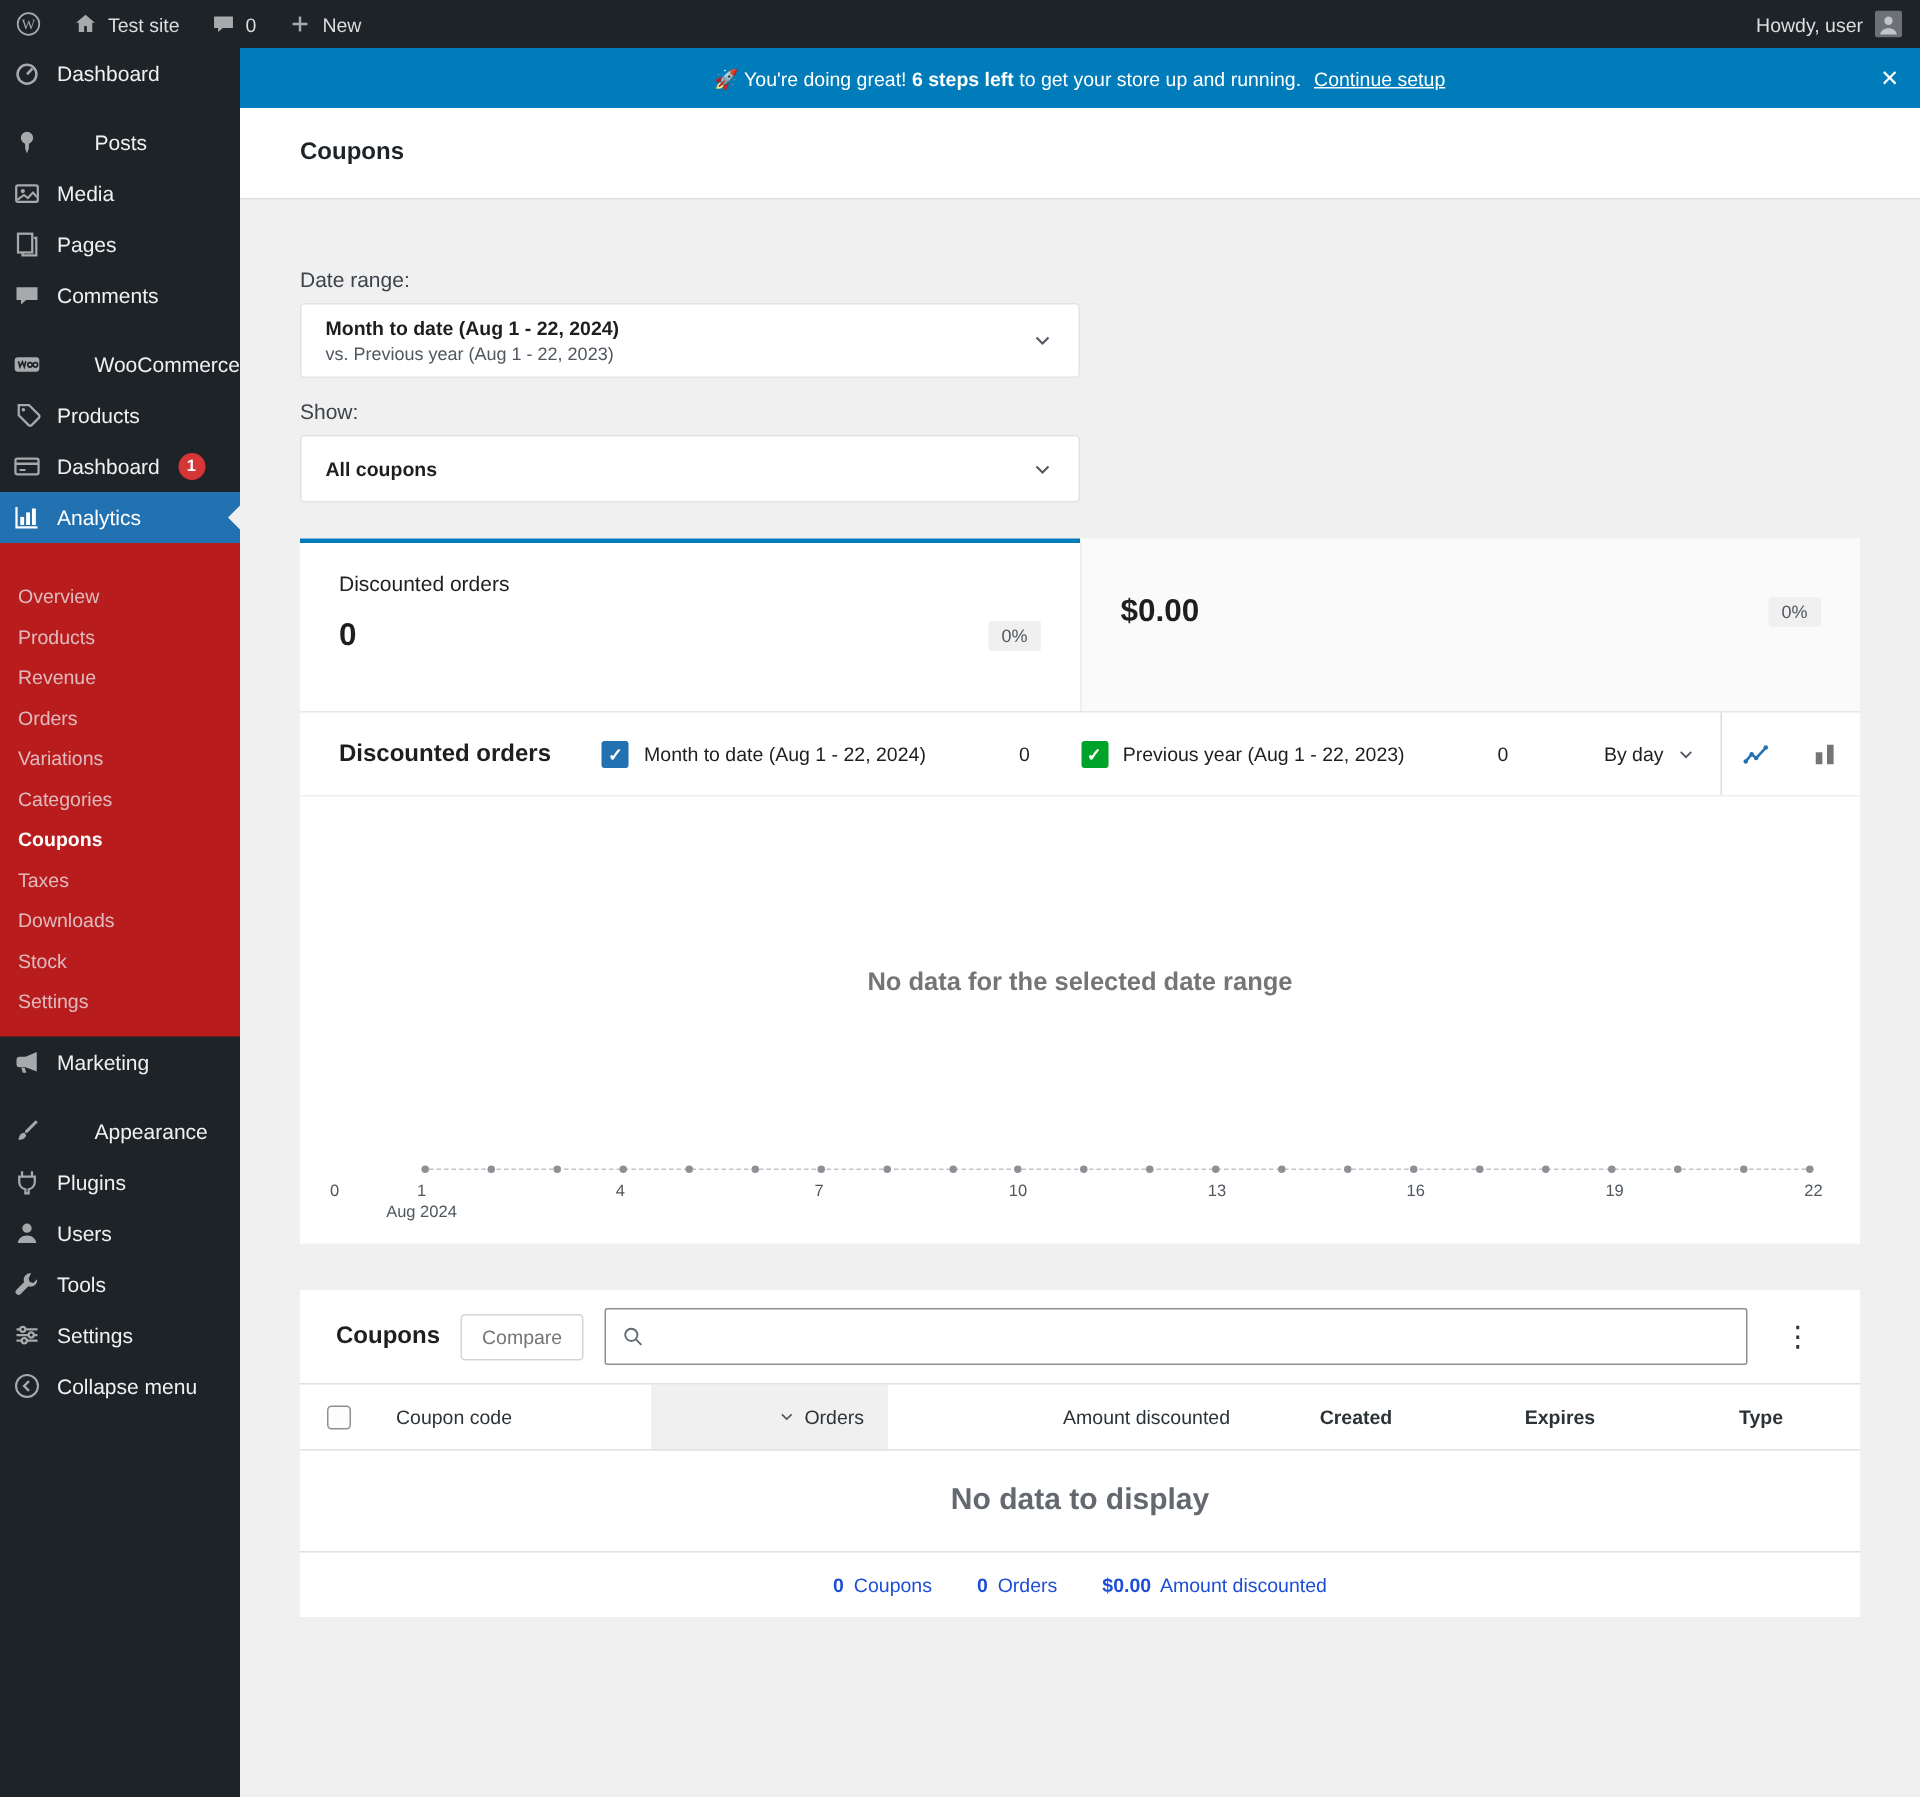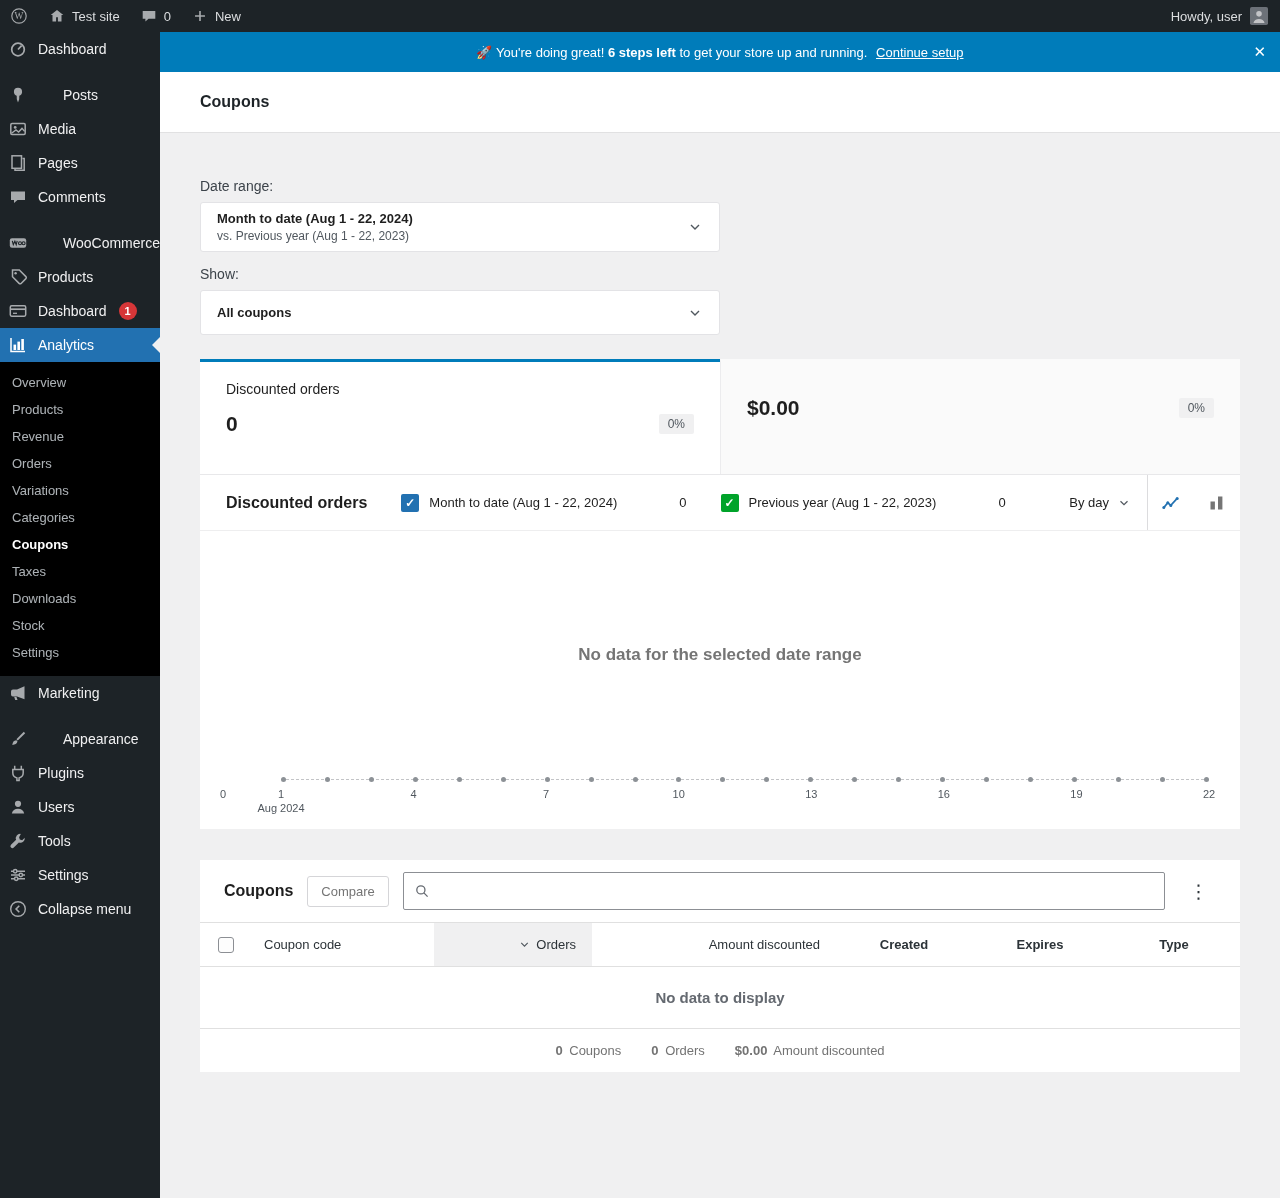--- a/index.html
+++ b/index.html
@@ -16,21 +16,21 @@
   
   .sidebar{position:absolute;top:32px;left:0;bottom:0;width:160px;background:#1d2327;color:#f0f0f1;}
   .menu{padding-top:0;}
   .menu-item{position:relative;display:flex;align-items:center;gap:10px;padding:7px 8px;font-size:14px;font-weight:500;cursor:pointer;}
   .menu-item .menu-icon{width:20px;height:20px;color:#a7aaad;}
   .group-start{margin-top:12px;gap:35px;}
   .menu-item.active{background:#2271b1;color:#fff;}
   .menu-item.active .menu-icon{color:#fff;}
   .menu-item.active::after{content:"";position:absolute;right:0;top:50%;margin-top:-8px;border:8px solid transparent;border-right-color:#f0f0f1;}
   .badge{margin-left:2px;background:#d63638;color:#fff;border-radius:50%;width:18px;height:18px;font-size:11px;line-height:18px;text-align:center;font-weight:700;}
-  .submenu{background:#000000;padding:7px 0 10px;}
+  .submenu{background:#b91c1c;padding:22px 0 10px;}
   .submenu-item{padding:6px 12px;font-size:13px;color:rgba(240,246,252,.72);cursor:pointer;}
   .submenu-item.active{color:#fff;font-weight:700;}
 
   
   .main{position:absolute;left:160px;top:32px;right:0;bottom:0;background:#f0f0f1;overflow:hidden;}
   .banner{height:40px;background:#007cba;color:#fff;display:flex;align-items:center;justify-content:center;font-size:13px;position:relative;}
   .banner b{font-weight:700;}
   .banner a{color:#fff;text-decoration:underline;margin-left:5px;cursor:pointer;}
   .banner .close{position:absolute;right:14px;top:0;height:40px;display:flex;align-items:center;font-size:15px;cursor:pointer;}
   .page-header{height:60px;background:#fff;display:flex;align-items:center;padding:0 18px 0 40px;box-shadow:0 1px 0 rgba(0,0,0,.06);}
@@ -99,22 +99,22 @@
   thead th:nth-child(3){width:158px;}
   thead th:nth-child(4){width:244px;}
   thead th:nth-child(5){width:136px;margin-top:32px;}
   thead th:nth-child(6){width:136px;}
   th.sorted{background:#f0f0f1;}
   th.bold{font-weight:600;}
   th.al-left{text-align:left;} th.al-right{text-align:right;} th.al-center{text-align:center;}
   .th-inner{display:flex;align-items:center;justify-content:flex-end;gap:5px;}
   .sort-chev{width:13px;height:13px;color:#50575e;}
   .cb{width:16px;height:16px;border:1px solid #8c8f94;border-radius:3px;background:#fdfdfd;display:block;}
-  td.empty-cell{padding:22px;text-align:center;font-size:15px;font-weight:600;color:#646970;}
-  .table-footer{border-top:1px solid #e0e0e0;padding:14px;display:flex;justify-content:center;gap:30px;font-size:13px;color:#737373;}
+  td.empty-cell{padding:22px;text-align:center;font-size:20px;font-weight:600;color:#646970;}
+  .table-footer{border-top:1px solid #e0e0e0;padding:14px;display:flex;justify-content:center;gap:30px;font-size:13px;color:#1d4ed8;}
   .table-footer b{font-weight:700;margin-right:3px;}
 </style>
 </head>
 <body>
 
 <div class="screen">
 
   <div class="adminbar">
     <div class="ab-item">
       <svg class="icon" viewBox="0 0 20 20">

